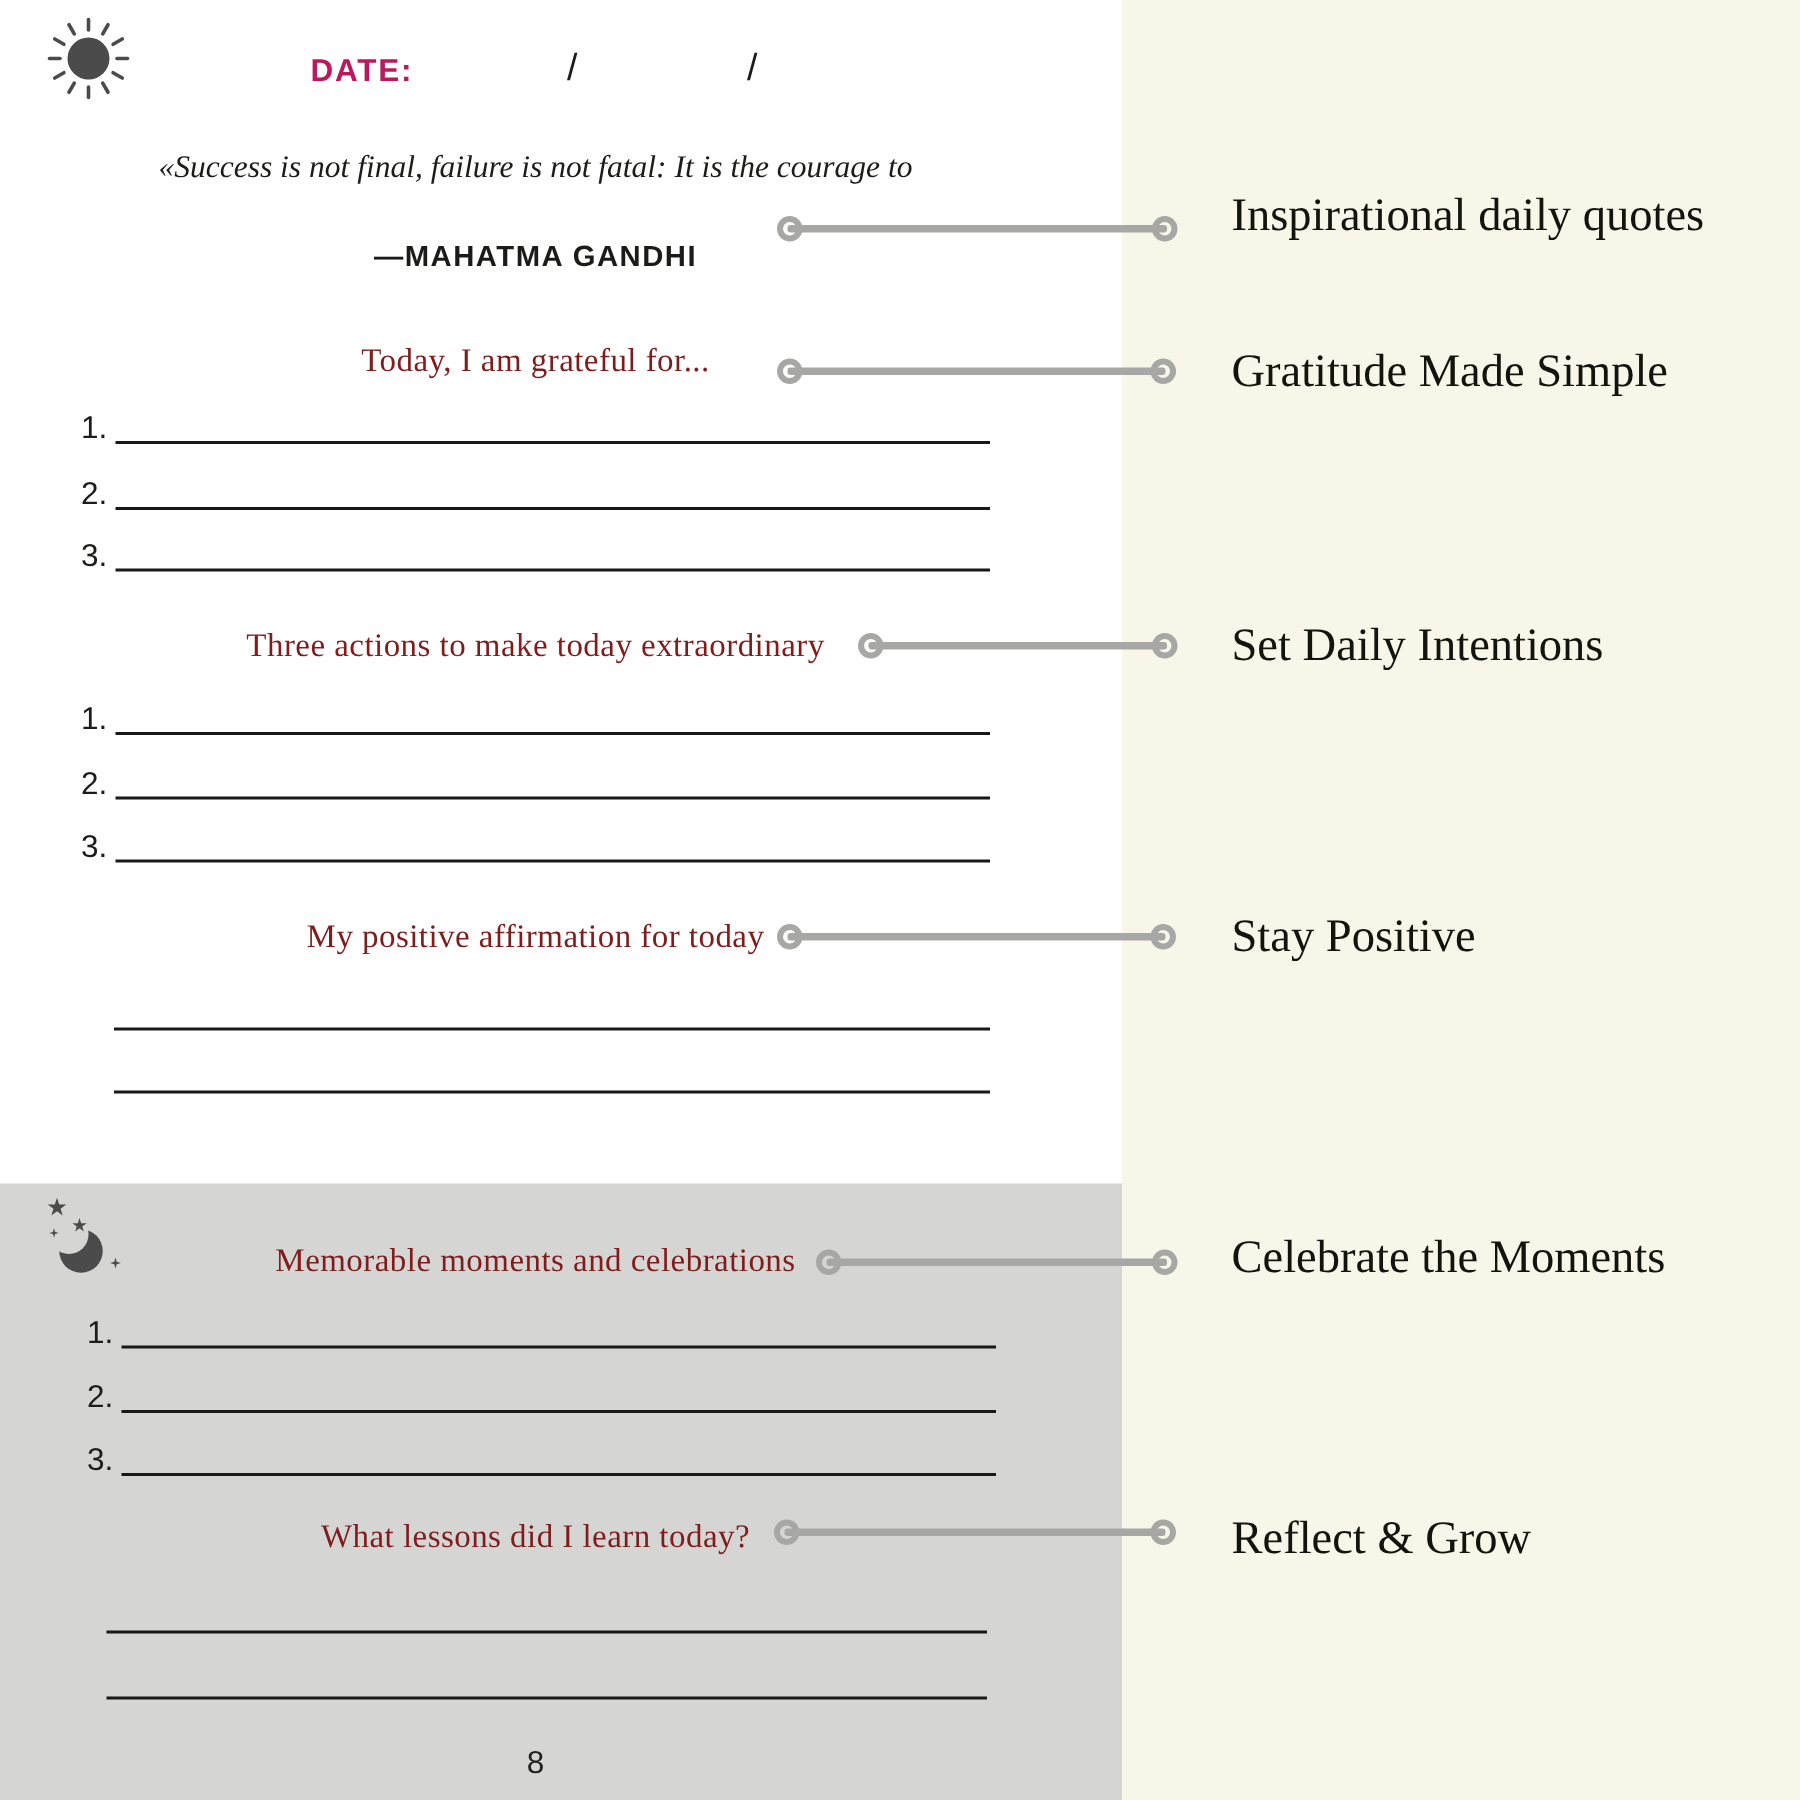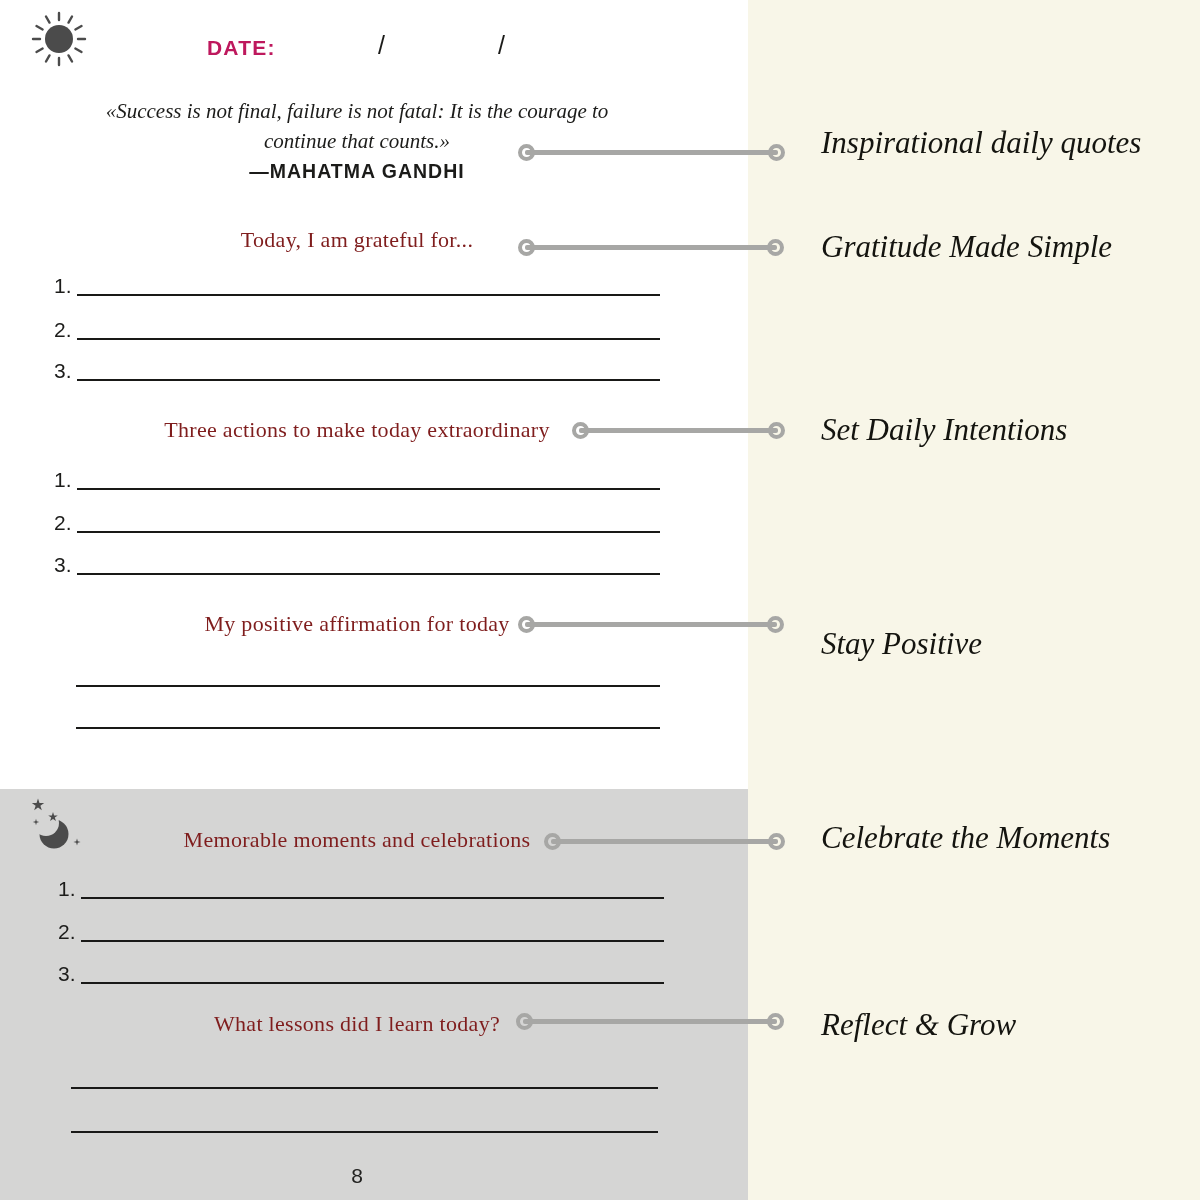--- a/index.html
+++ b/index.html
@@ -25,21 +25,21 @@
   .rule-row .num{font-size:21px;font-weight:500;line-height:20px;color:#1c1c1a;}
   .rule-row .rule{flex:1;border-bottom:2px solid #191917;height:21px;}
   .plain-rule{position:absolute;border-top:2px solid #191917;height:0;}
   .page-number{position:absolute;left:0;top:375px;width:714px;text-align:center;
                font-size:21px;font-weight:400;color:#222220;}
   .connector{position:absolute;height:17px;}
   .connector .bar{position:absolute;left:7px;right:7px;top:6px;height:5px;background:#a7a7a5;border-radius:2px;}
   .connector .ring{position:absolute;top:0;width:17px;height:17px;border:4.5px solid #a7a7a5;
                    border-radius:50%;box-sizing:border-box;background:transparent;}
   .ring.left{left:0;} .ring.right{right:0;}
-  .callout{position:absolute;left:821px;font-family:"Liberation Serif",serif;font-style:italic;
+  .callout{position:absolute;left:821px;font-family:"Liberation Serif",serif;
            font-size:31px;line-height:40px;color:#14140f;white-space:nowrap;}
 </style>
 </head>
 <body>
 
 <div class="stage">
 
   <div class="panel"></div>
 
   <div class="page">
@@ -61,21 +61,20 @@
       </g>
       <circle cx="31" cy="31" r="14" fill="#4b4b4b"></circle>
     </svg>
 
     <div class="date-label">DATE:</div>
     <div class="slash" style="left:378px">/</div>
     <div class="slash" style="left:498px">/</div>
 
     <div class="quote">
       <div>«Success is not final, failure is not fatal: It is the courage to</div>
-      <div>continue that counts.»</div>
     </div>
     <div class="attribution">—MAHATMA GANDHI</div>
 
     <div class="title" style="top:226px">Today, I am grateful for...</div>
     <div class="rule-row" style="left:54px;top:274px;width:606px">
       <span class="num">1.</span>
       <div class="rule"></div>
     </div>
     <div class="rule-row" style="left:54px;top:318px;width:606px">
       <span class="num">2.</span>
@@ -163,17 +162,17 @@
   </div>
   <div class="connector" style="left:516px;top:1013px;width:268px">
     <div class="bar"></div>
     <div class="ring left"></div>
     <div class="ring right"></div>
   </div>
 
   <div class="callout" style="top:123px">Inspirational daily quotes</div>
   <div class="callout" style="top:227px">Gratitude Made Simple</div>
   <div class="callout" style="top:410px">Set Daily Intentions</div>
-  <div class="callout" style="top:624px">Stay Positive</div>
+  <div class="callout" style="top:604px">Stay Positive</div>
   <div class="callout" style="top:818px">Celebrate the Moments</div>
   <div class="callout" style="top:1005px">Reflect &amp; Grow</div>
 
 </div>
 
 </body></html>

